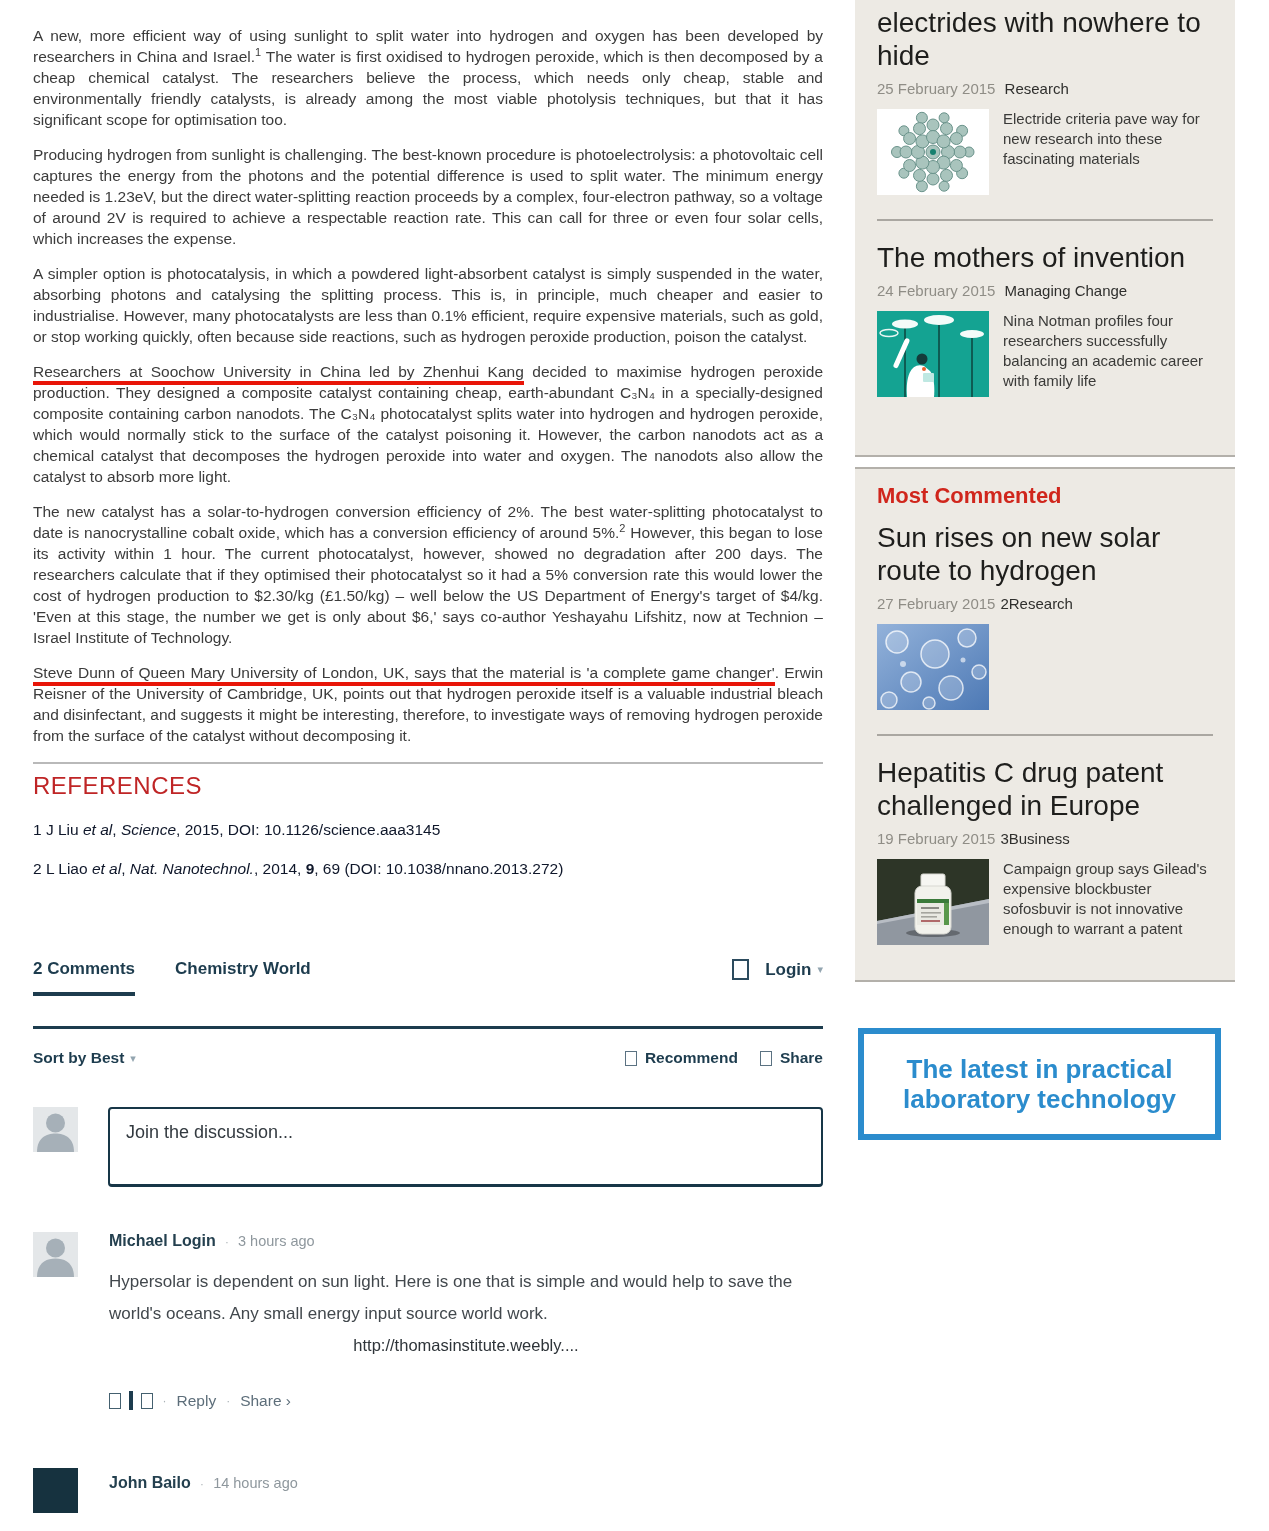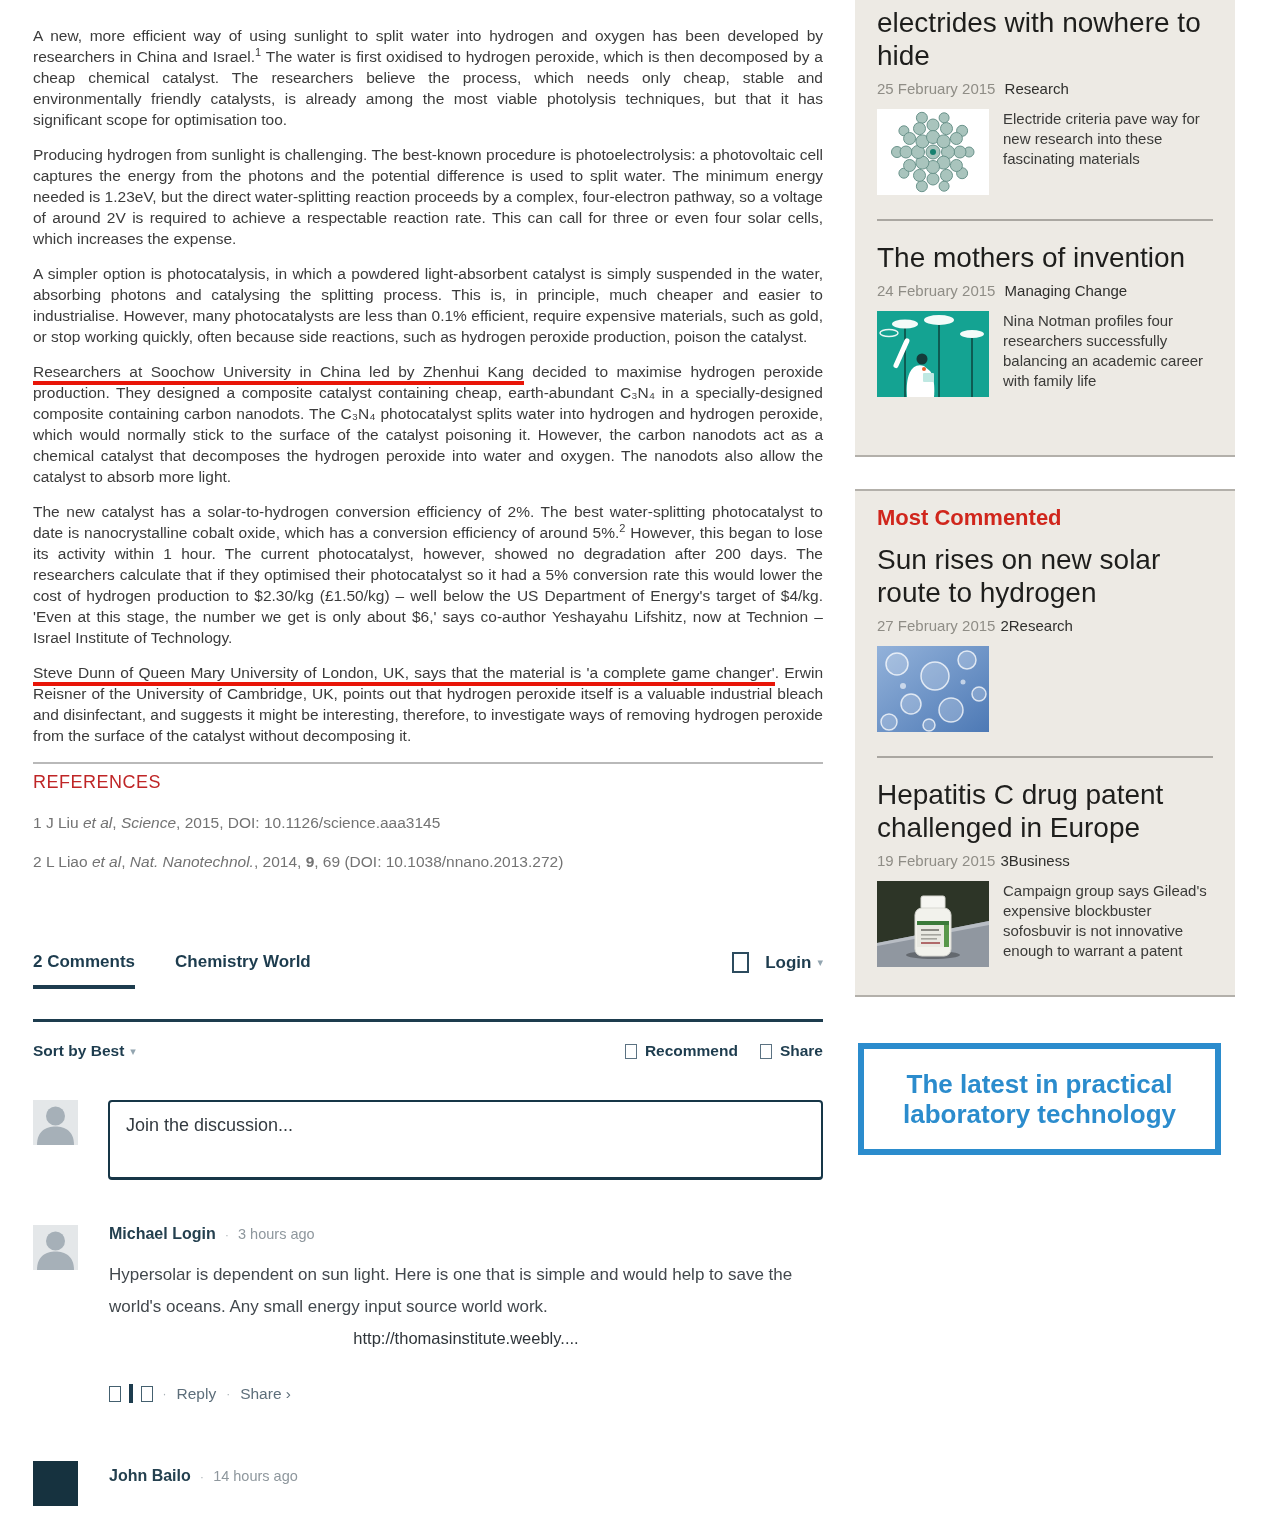--- a/index.html
+++ b/index.html
@@ -14,24 +14,24 @@
   .main { position:absolute; left:33px; top:25px; width:790px; }
   .article p {
     font-size:15.5px; line-height:21px; color:#3b3b3b;
     text-align:justify; margin:0 0 14px 0;
   }
   .article sup { font-size:11px; line-height:0; }
   .red-underline { border-bottom:4px solid #e81508; padding-bottom:1px; }
 
   .article-divider { border:none; border-top:2px solid #b9b9b9; margin:16px 0 0 0; }
   .refs-heading {
-    color:#bf2526; font-size:18px; font-weight:normal;
+    color:#bf2526; font-size:24px; font-weight:normal;
     letter-spacing:0.5px; margin:8px 0 0 0;
   }
-  .ref { font-size:15.5px; color:#737373; margin:21px 0 0 0; }
+  .ref { font-size:15.5px; color:#0f172a; margin:21px 0 0 0; }
   .ref .it { font-style:italic; }
   .ref .bd { font-weight:bold; }
 
   
   .disqus { margin-top:81px; color:#1d3c4e; }
   .dq-header { display:flex; align-items:flex-start; }
   .dq-tab { font-weight:bold; font-size:17px; padding-bottom:13px;
             border-bottom:4px solid #1d3c4e; cursor:pointer; }
   .dq-brand { font-weight:bold; font-size:17px; margin-left:40px; cursor:pointer; }
   .dq-login { margin-left:auto; display:flex; align-items:center; }
@@ -70,22 +70,22 @@
               color:#5d6e7a; font-size:15.5px; }
   .vote-sq { width:12px; height:16px; border:1.5px solid #44606f; }
   .vote-bar { width:3.5px; height:19px; background:#1d3c4e; margin:0 8px; }
   .f-dot { color:#a9b1b6; margin:0 10px; font-size:12px; }
   .f-link { cursor:pointer; }
 
   
   .sidebar { position:absolute; left:855px; top:0; width:380px; }
   .sb-section { background:#edeae4; padding:6px 22px 0 22px;
                 border-bottom:2px solid #b3b0aa; }
-  .sb-section.second { margin-top:32px; border-top:2px solid #b3b0aa;
-                       padding-top:12px; padding-bottom:28px; }
+  .sb-section.second { margin-top:10px; border-top:2px solid #b3b0aa;
+                       padding-top:12px; padding-bottom:35px; }
   .sb-section.first { padding-bottom:58px; }
   .sb-title { font-size:28px; line-height:33px; color:#1e1e1c;
               font-weight:normal; margin:0 0 8px 0; cursor:pointer; }
   .sb-meta { font-size:15px; margin:0 0 12px 0; }
   .sb-date { color:#8f8d86; margin-right:5px; }
   .sb-count { color:#2f2f2d; }
   .sb-cat { color:#2f2f2d; cursor:pointer; }
   .sb-media { display:flex; }
   .sb-thumb { width:112px; height:86px; flex:none; cursor:pointer; }
   .sb-teaser { margin:0 0 0 14px; font-size:15px; line-height:20px; color:#3a3a38; }

